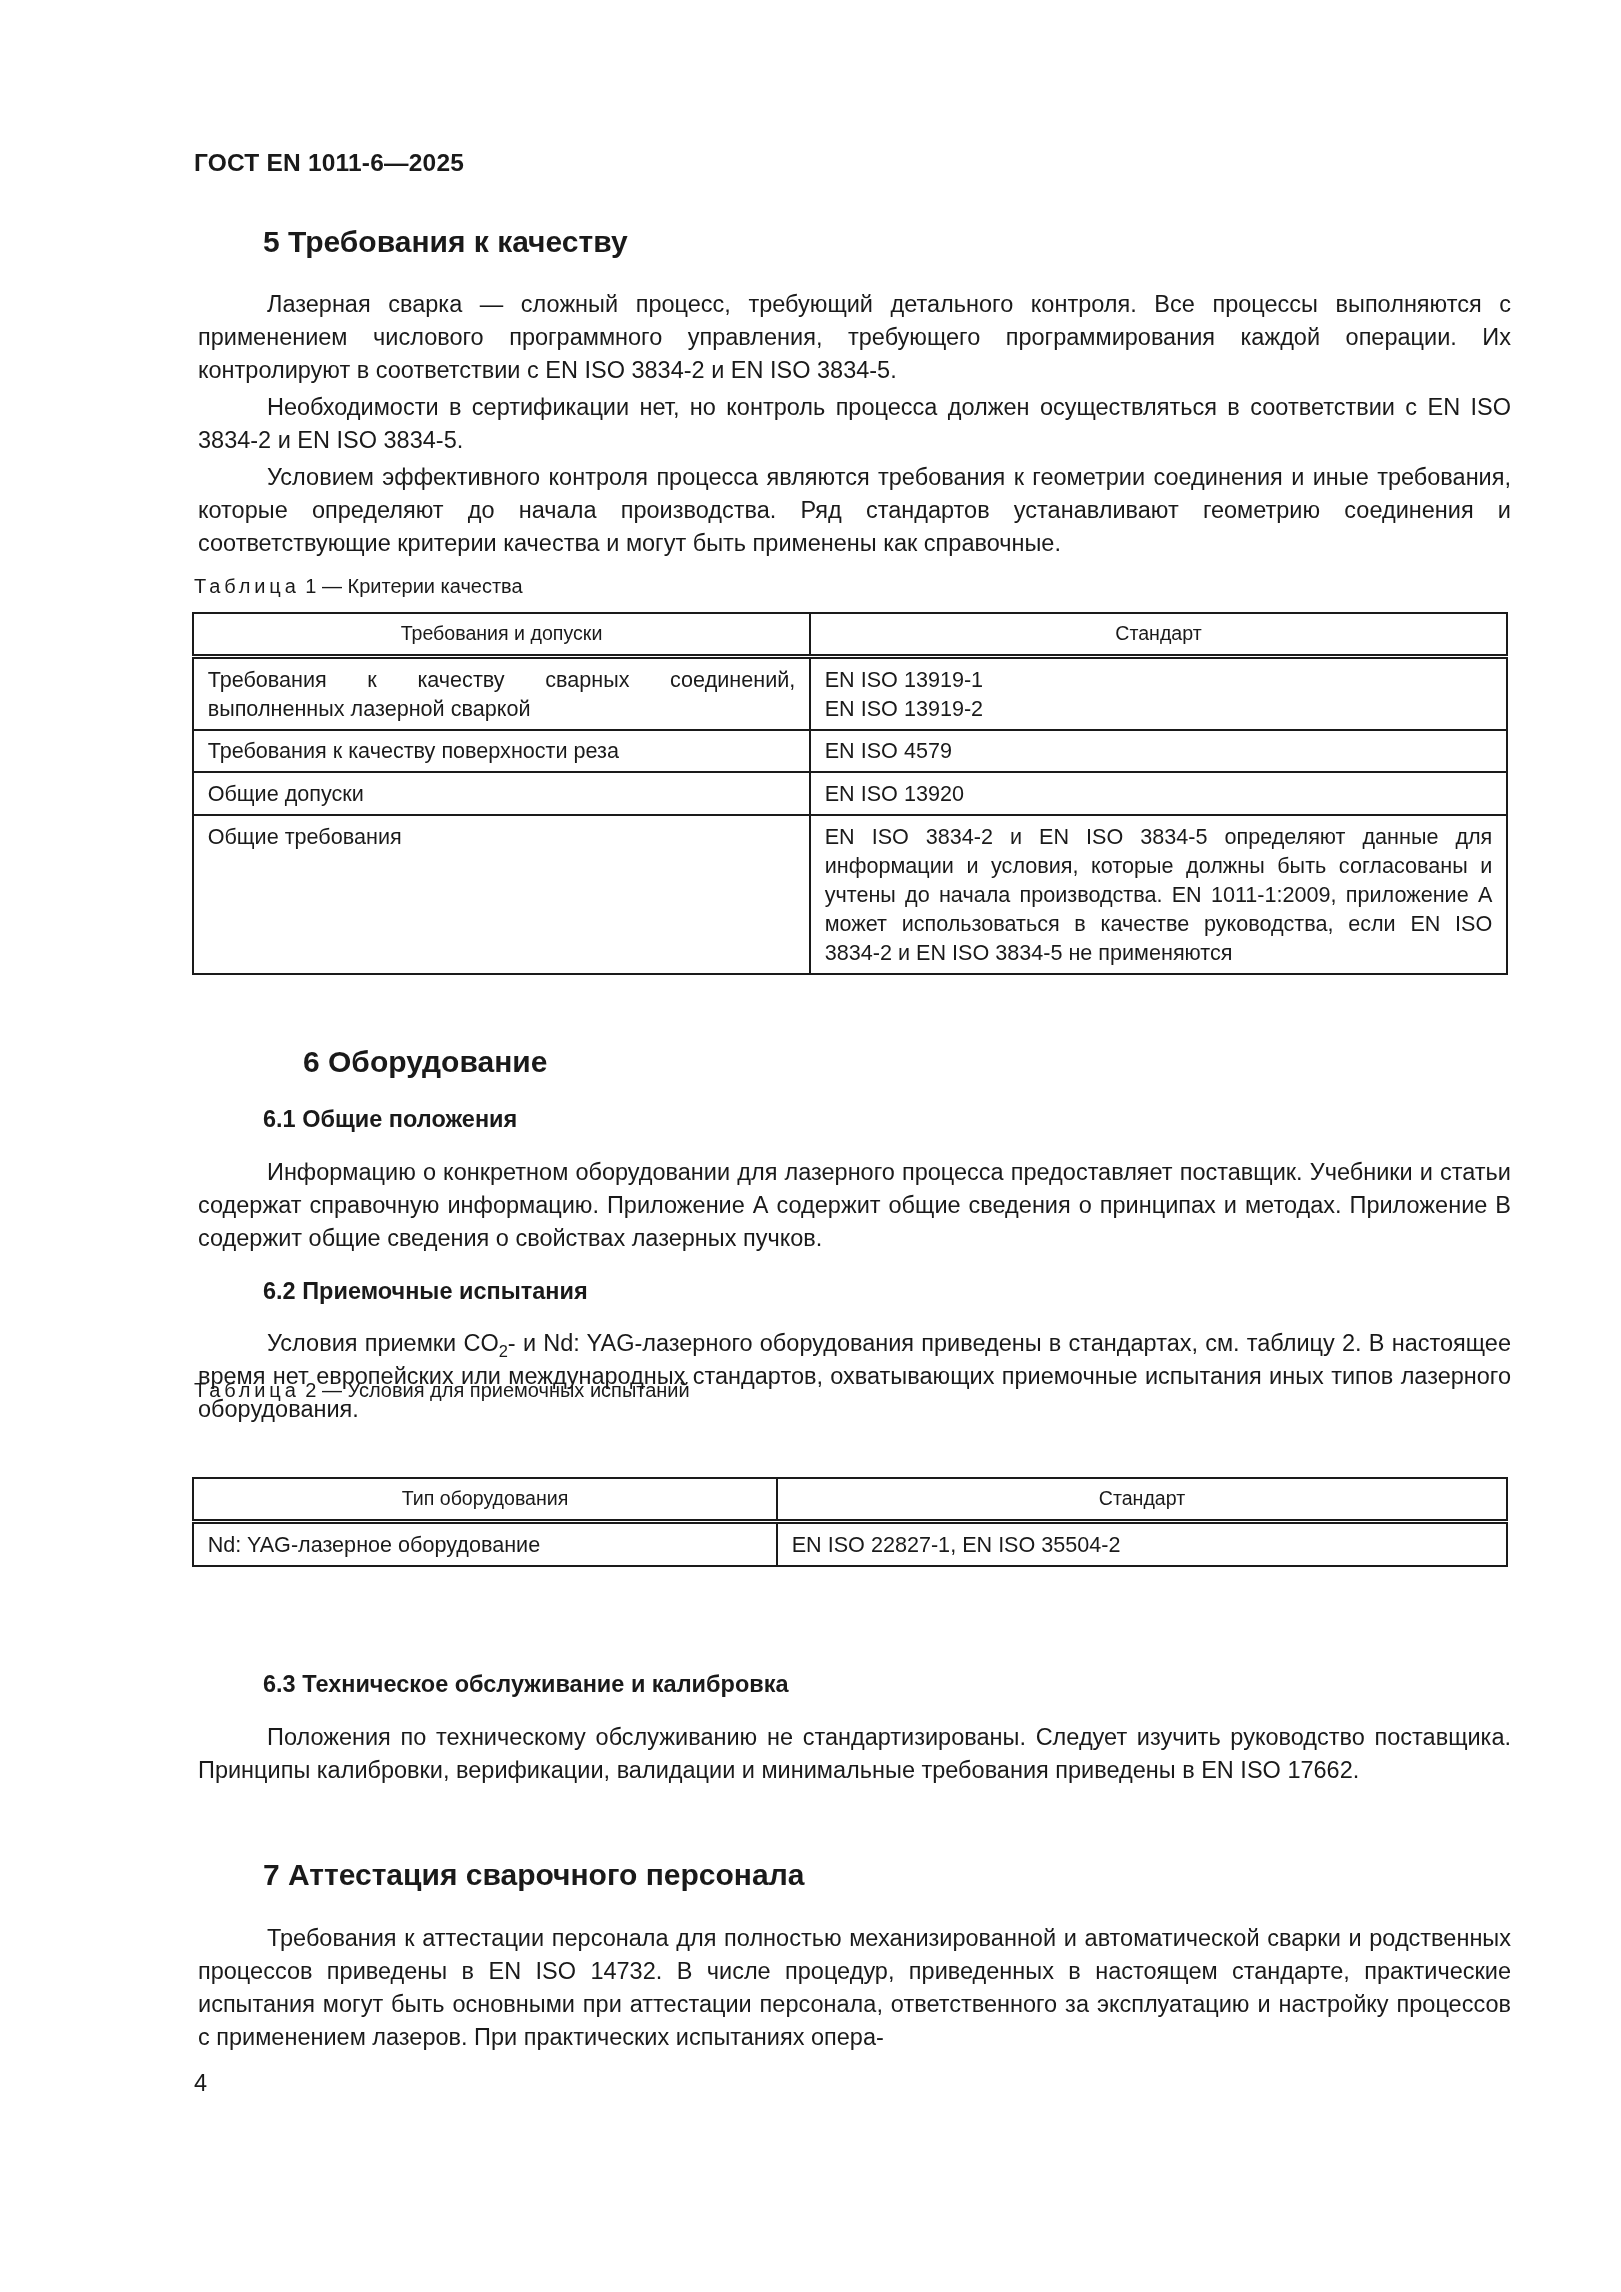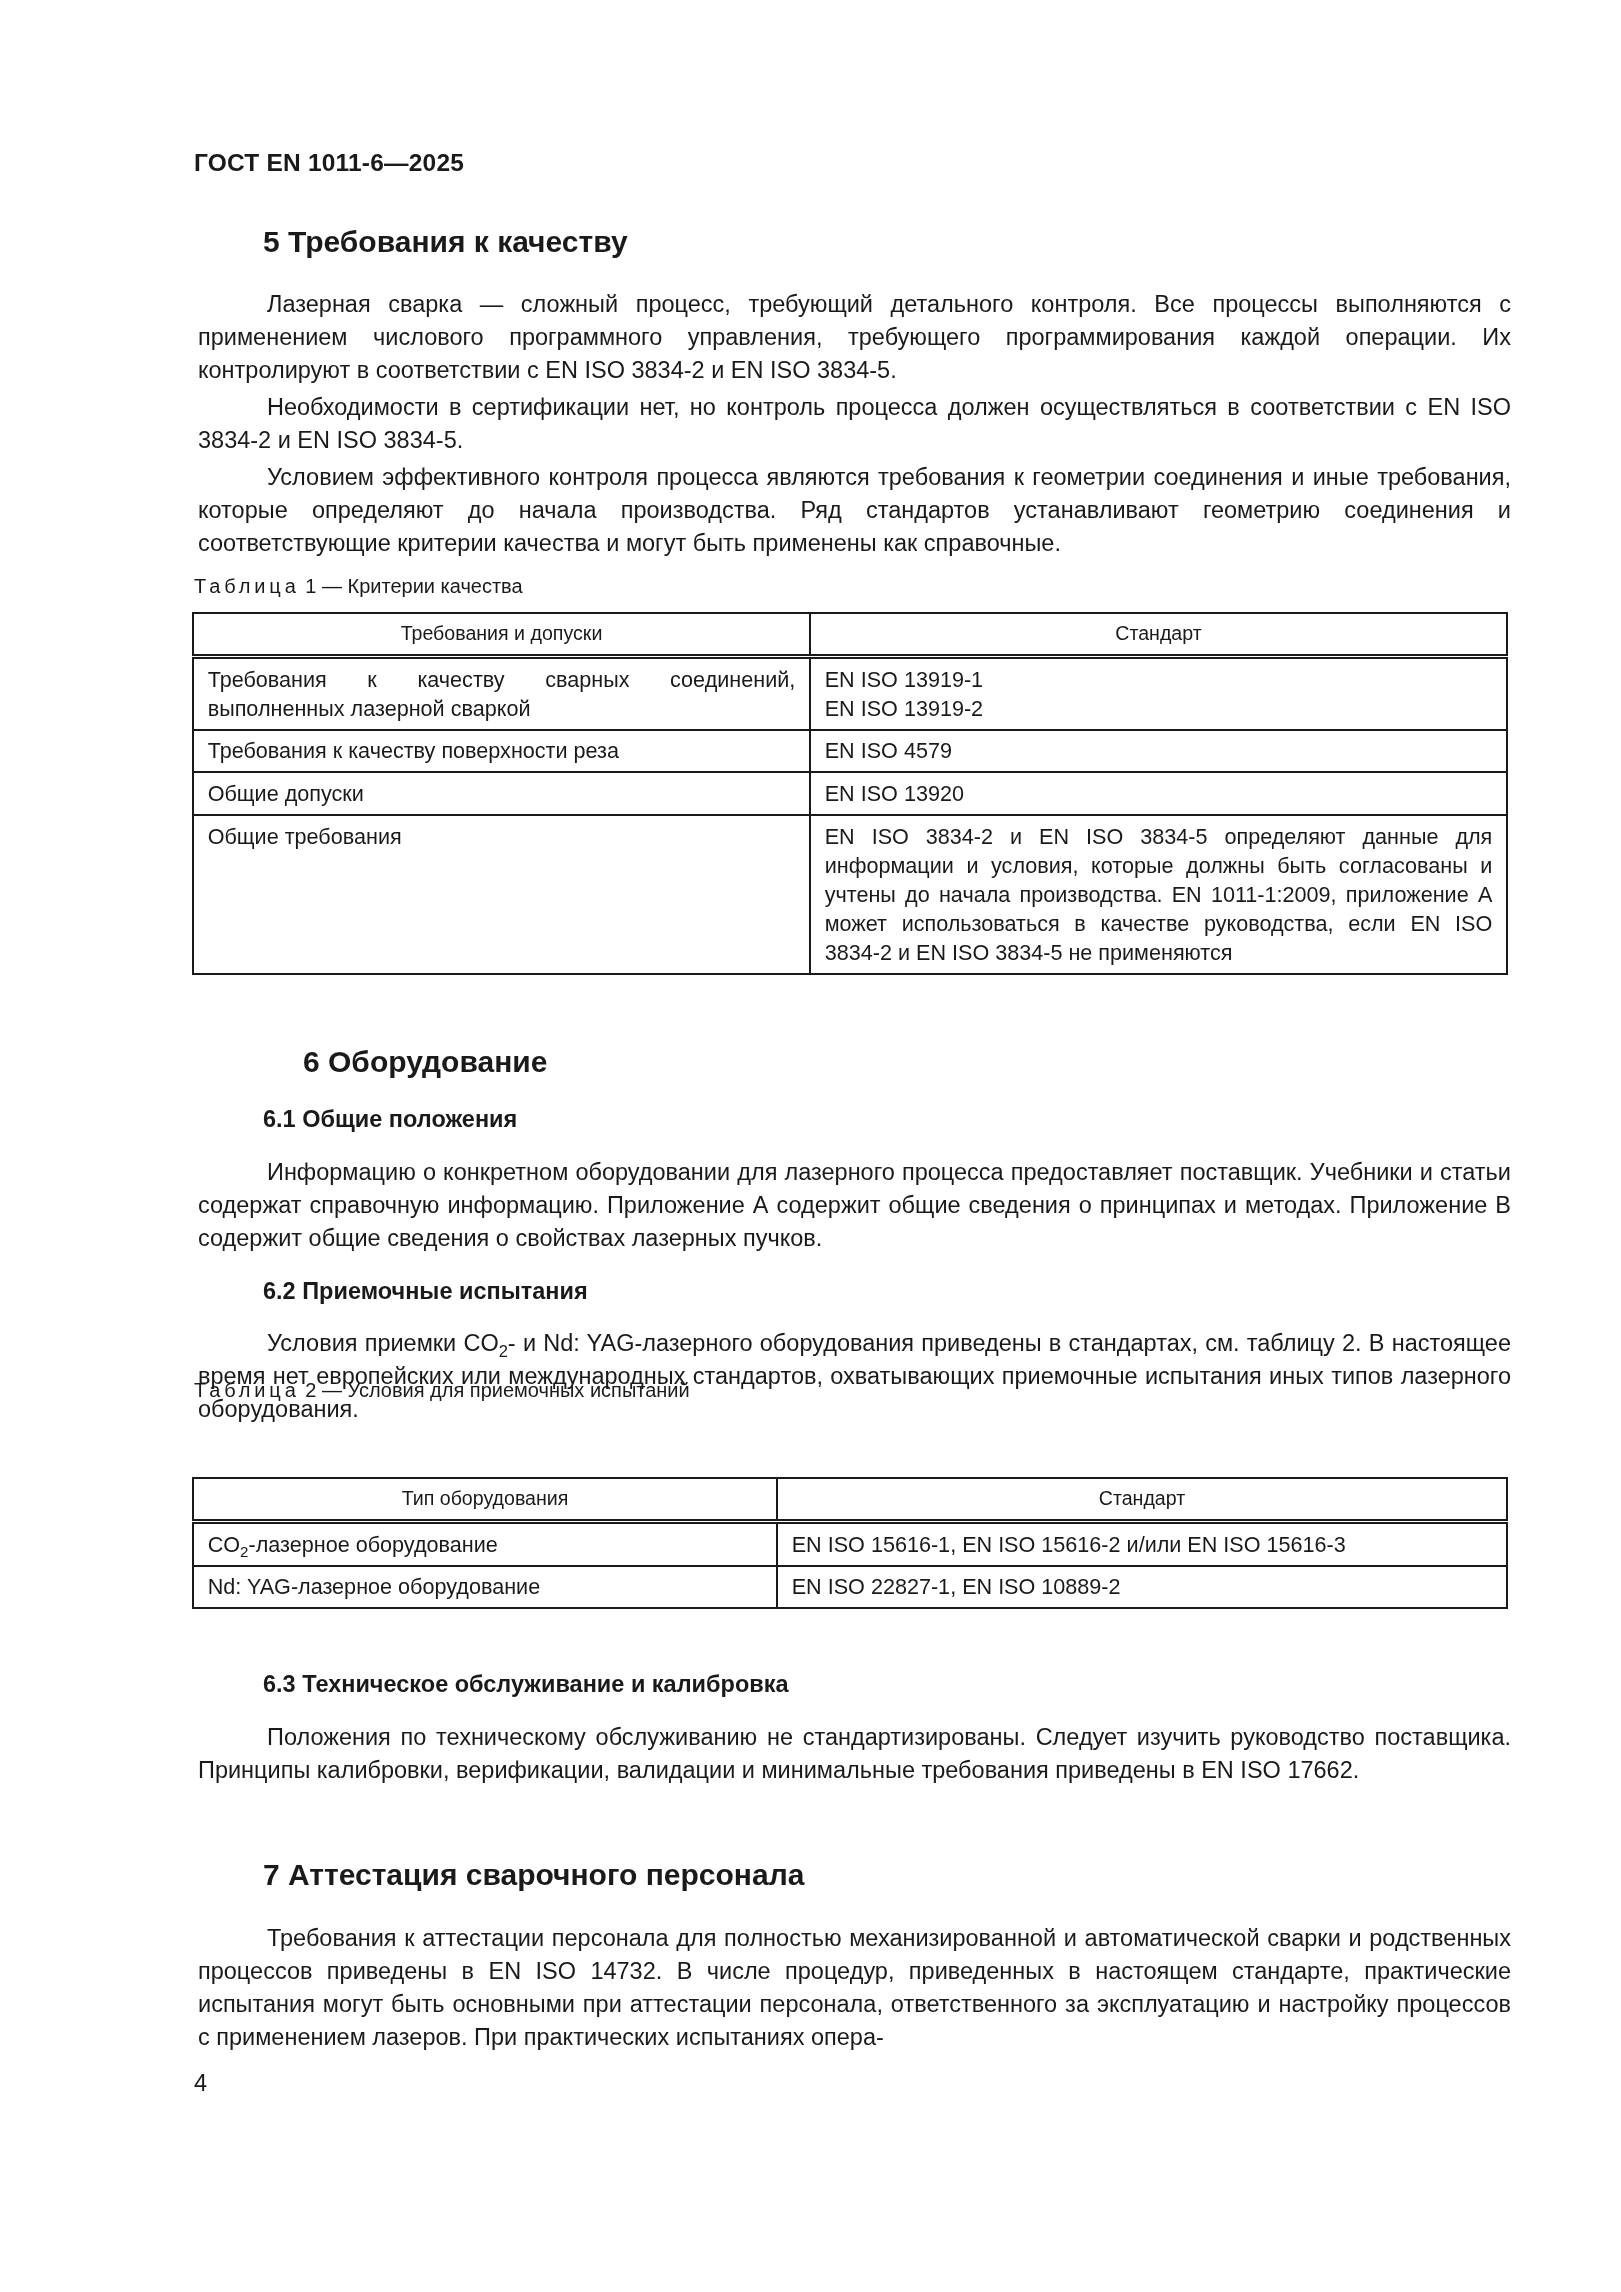--- a/index.html
+++ b/index.html
@@ -94,26 +94,22 @@
     <colgroup>
         <col style="width:584px">
         <col style="width:730px">
       </colgroup>
     <tbody>
         <tr class="head">
       <th>Тип оборудования</th>
       <th>Стандарт</th>
     </tr>
     <tr>
-      <td><span>CO</span><sub>2</sub><span>-лазерное оборудование</span></td>
-      <td>EN ISO 15616-1, EN ISO 15616-2 и/или EN ISO 15616-3</td>
-    </tr>
-    <tr>
       <td>Nd: YAG-лазерное оборудование</td>
-      <td>EN ISO 22827-1, EN ISO 10889-2</td>
+      <td>EN ISO 22827-1, EN ISO 35504-2</td>
     </tr>
   </tbody>
     </table>
 
   <div class="h2" style="top:1671px;">6.3 Техническое обслуживание и калибровка</div>
   <div class="para" style="top:1717px;">
     <p>Положения по техническому обслуживанию не стандартизированы. Следует изучить руководство поставщика. Принципы калибровки, верификации, валидации и минимальные требования приведены в EN ISO 17662.</p>
   </div>
 
   <div class="h1" style="top:1858px;">7 Аттестация сварочного персонала</div>

